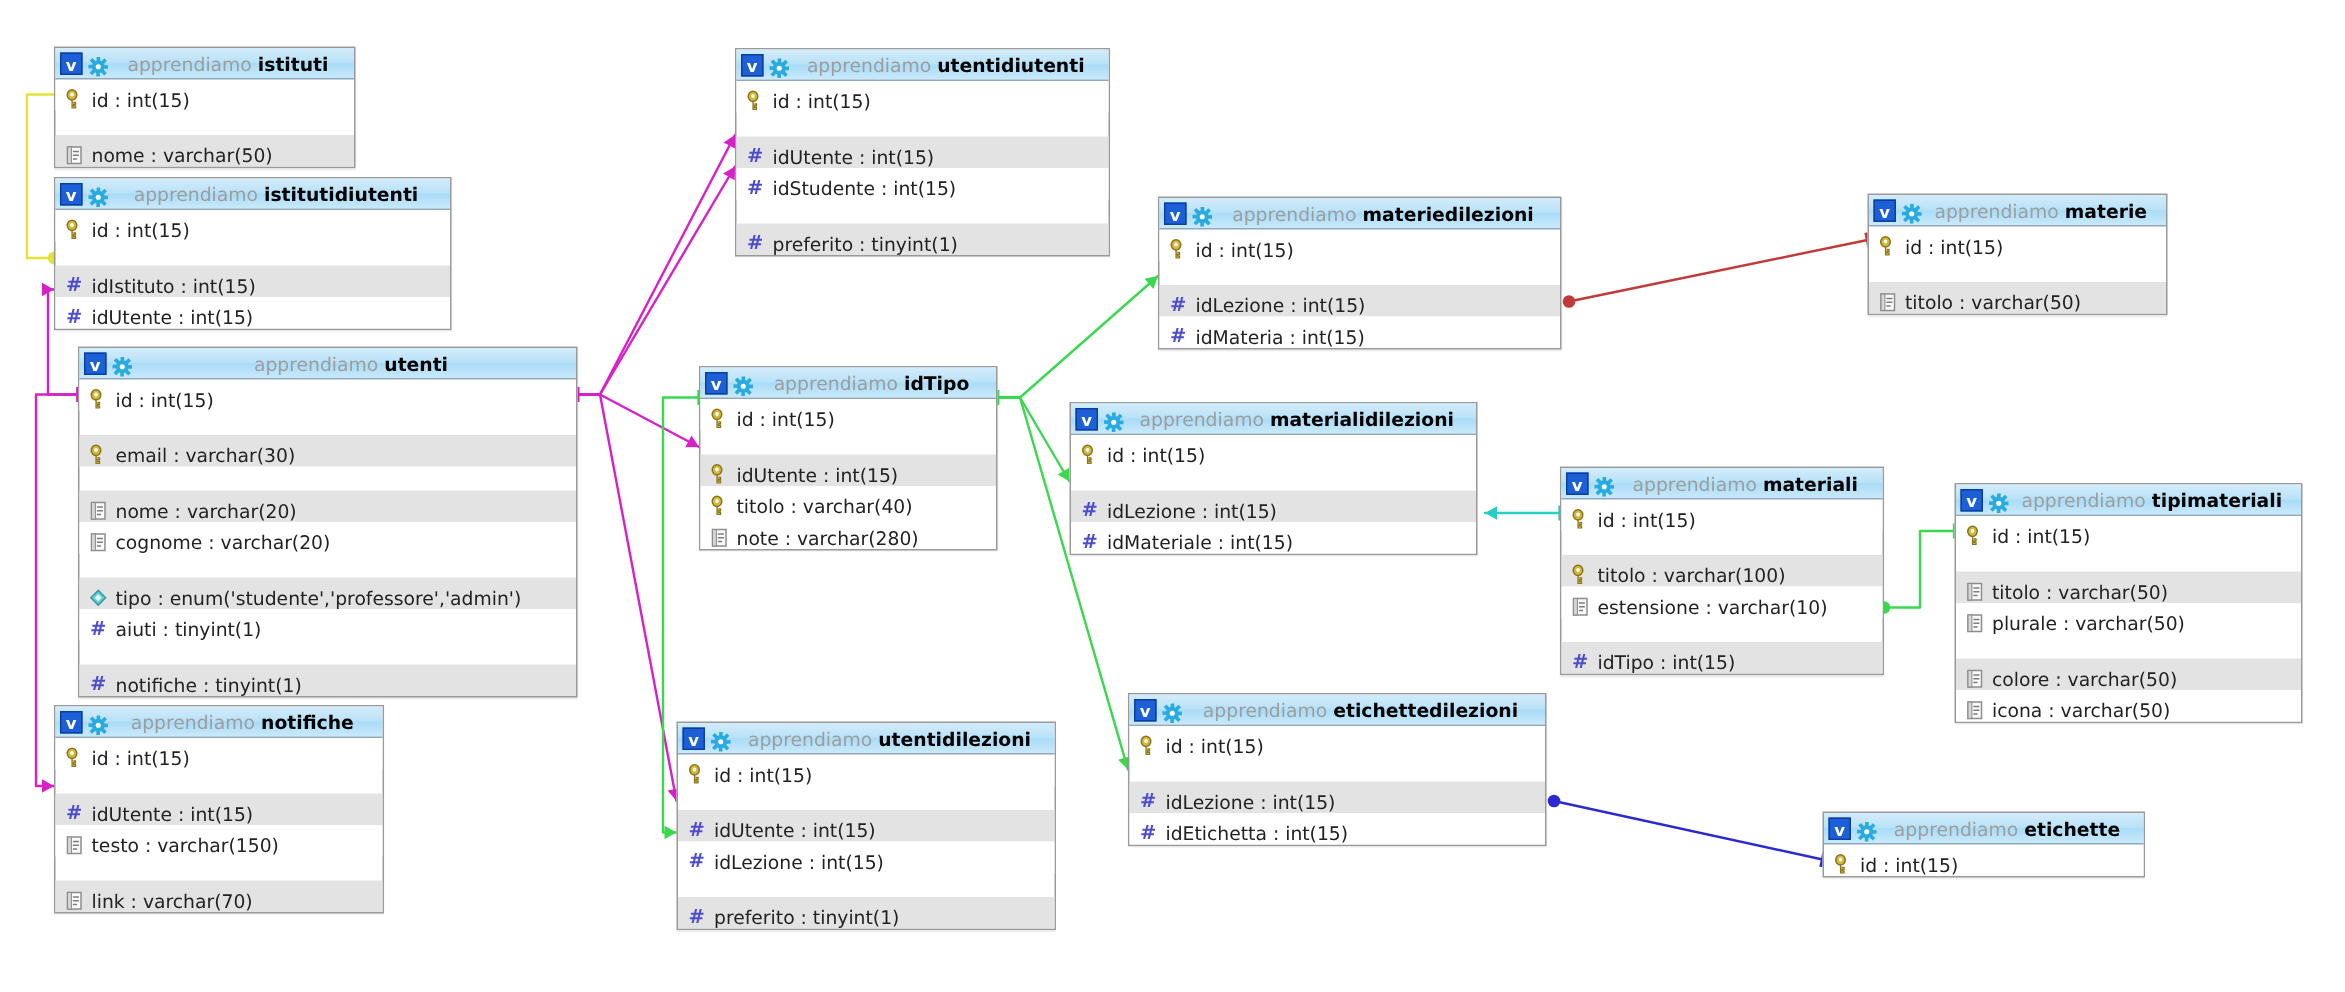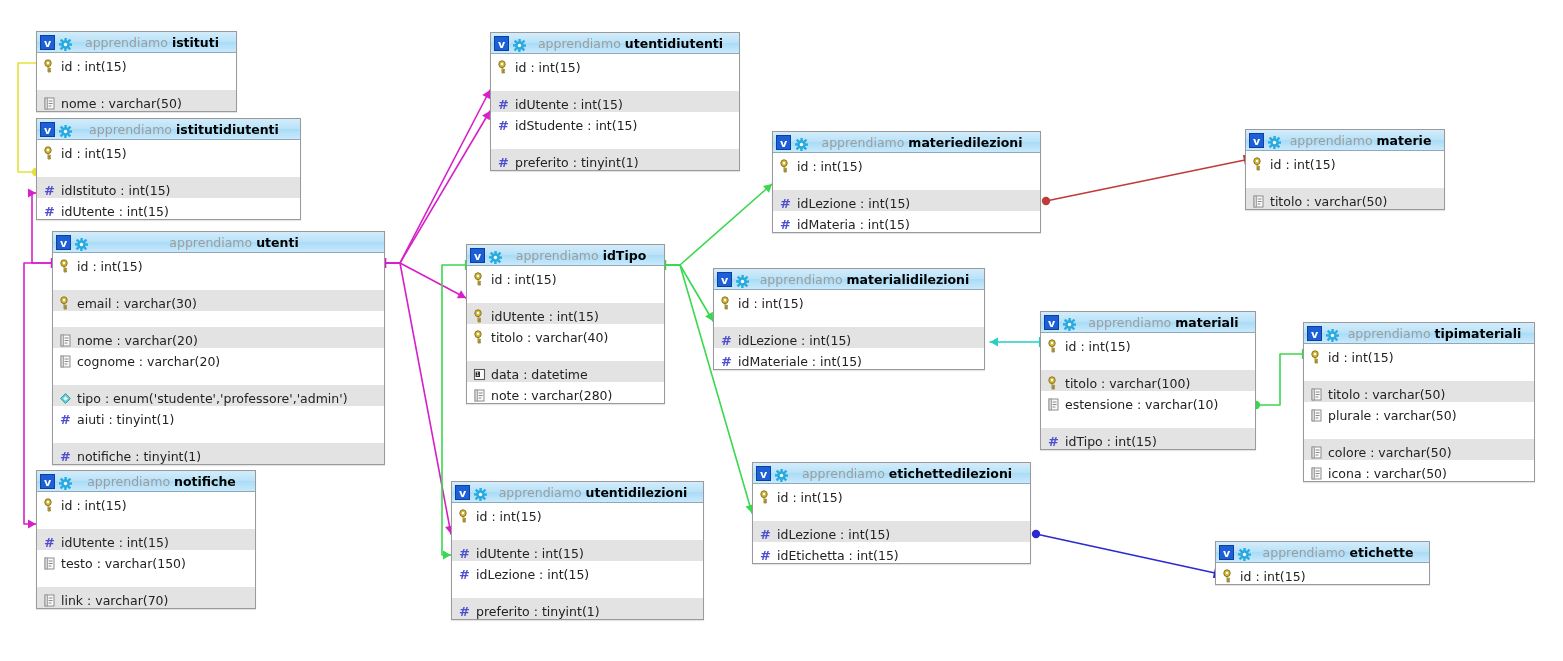--- a/index.html
+++ b/index.html
@@ -386,28 +386,20 @@
           <span class="rtext">idUtente : int(15)</span>
         </div>
         <div class="row">
           <span class="ricon"><svg width="15" height="15" viewBox="0 0 15 15">
               <ellipse cx="6" cy="4.2" rx="3.2" ry="3.4" fill="#d4b838" stroke="#8a7420" stroke-width="1"></ellipse>
               <ellipse cx="6" cy="4" rx="1.2" ry="1.3" fill="#fff"></ellipse>
               <path d="M6 7.4 L6 13 L8.4 13 L8.4 11.6 L7 11.6 L7 10.6 L8.4 10.6 L8.4 9.2 L7 9.2" fill="#d4b838" stroke="#8a7420" stroke-width="0.8" stroke-linejoin="round"></path>
             </svg></span>
           <span class="rtext">titolo : varchar(40)</span>
         </div>
-        <div class="row alt">
-          <span class="ricon"><svg width="15" height="15" viewBox="0 0 15 15">
-              <rect x="2.5" y="2.5" width="10" height="10" fill="#fdfdfd" stroke="#5a5a5a" stroke-width="1.1"></rect>
-              <rect x="3.6" y="4.6" width="4.4" height="5.4" fill="#2b2b2b"></rect>
-              <text x="5.8" y="9.3" font-size="5.4" fill="#fff" text-anchor="middle" font-family="DejaVu Sans, sans-serif">1</text>
-            </svg></span>
-          <span class="rtext">data : datetime</span>
-        </div>
         <div class="row">
           <span class="ricon"><svg width="15" height="15" viewBox="0 0 15 15">
               <rect x="3" y="2" width="9" height="11" fill="#fafafa" stroke="#8d8d8d" stroke-width="1"></rect>
               <rect x="3" y="2" width="2.6" height="11" fill="#d6d6d6" stroke="#8d8d8d" stroke-width="0.7"></rect>
               <line x1="6.6" y1="5" x2="10.6" y2="5" stroke="#7d7d7d" stroke-width="0.9"></line>
               <line x1="6.6" y1="7.5" x2="10.6" y2="7.5" stroke="#7d7d7d" stroke-width="0.9"></line>
               <line x1="6.6" y1="10" x2="9.4" y2="10" stroke="#7d7d7d" stroke-width="0.9"></line>
             </svg></span>
           <span class="rtext">note : varchar(280)</span>
         </div>

